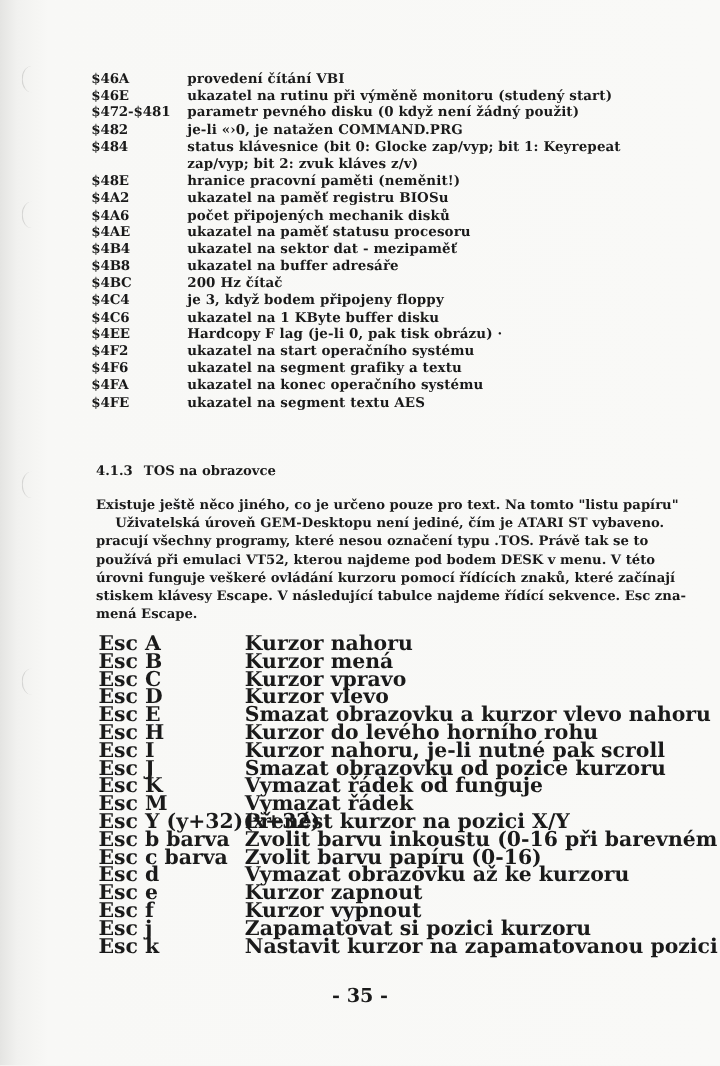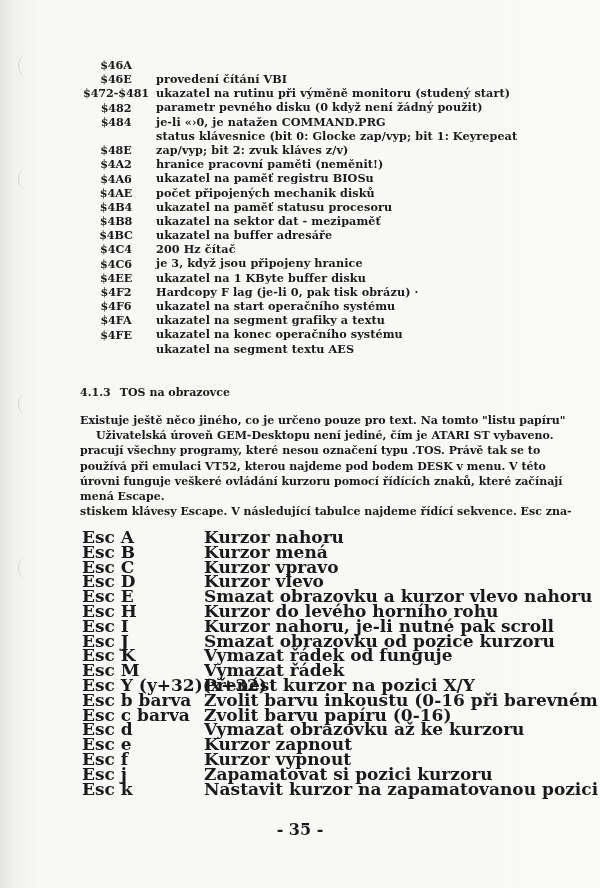--- a/index.html
+++ b/index.html
@@ -12,24 +12,24 @@
     }
     .page {
       position: absolute; left: 0; top: 0; width: 600px; height: 888px;
       background: linear-gradient(90deg, #e4e4e2 0px, #f1f1ef 14px, #f8f8f6 40px, #f9f9f7 100%);
     }
     .hole {
       position: absolute; left: 18px; width: 16px; height: 22px;
       border-left: 1.5px solid #c9c9c7; border-radius: 50%;
       opacity: 0.7;
     }
-    .reg-table { position: absolute; left: 76px; top: 58px; text-align: center; }
+    .reg-table { position: absolute; left: 76px; top: 58px; }
     .reg-row { display: flex; height: 14.2px; line-height: 14.2px; font-size: 11.2px; font-weight: bold; white-space: nowrap; }
     .reg-addr { width: 80px; letter-spacing: -0.1px; }
-    .reg-desc { letter-spacing: 0.1px; margin-top: 14px; }
+    .reg-desc { letter-spacing: 0.1px; }
     .section-heading { position: absolute; left: 80px; top: 386px; font-size: 11px; font-weight: bold; white-space: nowrap; }
     .section-heading .num { display: inline-block; width: 36px; }
     .para {
       position: absolute; left: 80px; top: 413px; width: 438px;
       font-size: 11px; font-weight: bold; line-height: 15.2px; text-align: justify;
     }
     .para .line { display: block; white-space: nowrap; text-align-last: justify; }
     .para .line.first { text-indent: 16px; }
     .para .line.last { text-align-last: left; }
     .esc-table { position: absolute; left: 82px; top: 530px; }
@@ -94,21 +94,21 @@
       <div class="reg-row">
         <span class="reg-addr">$4B8</span>
         <span class="reg-desc">ukazatel na buffer adresáře</span>
       </div>
       <div class="reg-row">
         <span class="reg-addr">$4BC</span>
         <span class="reg-desc">200 Hz čítač</span>
       </div>
       <div class="reg-row">
         <span class="reg-addr">$4C4</span>
-        <span class="reg-desc">je 3, když jsou připojeny hranice</span>
+        <span class="reg-desc">je 3, když bodem připojeny floppy</span>
       </div>
       <div class="reg-row">
         <span class="reg-addr">$4C6</span>
         <span class="reg-desc">ukazatel na 1 KByte buffer disku</span>
       </div>
       <div class="reg-row">
         <span class="reg-addr">$4EE</span>
         <span class="reg-desc">Hardcopy F lag (je-li 0, pak tisk obrázu) ·</span>
       </div>
       <div class="reg-row">
@@ -133,22 +133,22 @@
     <span class="num">4.1.3</span>
     <span>TOS na obrazovce</span>
   </div>
 
   <div class="para" id="para">
       <span class="line">Existuje ještě něco jiného, co je určeno pouze pro text. Na tomto "listu papíru"</span>
       <span class="line first">Uživatelská úroveň GEM-Desktopu není jediné, čím je ATARI ST vybaveno.</span>
       <span class="line">pracují všechny programy, které nesou označení typu .TOS. Právě tak se to</span>
       <span class="line">používá při emulaci VT52, kterou najdeme pod bodem DESK v menu. V této</span>
       <span class="line">úrovni funguje veškeré ovládání kurzoru pomocí řídících znaků, které začínají</span>
+      <span class="line">stiskem klávesy Escape. V následující tabulce najdeme řídící sekvence. Esc zna-</span>
       <span class="line last">mená Escape.</span>
-      <span class="line">stiskem klávesy Escape. V následující tabulce najdeme řídící sekvence. Esc zna-</span>
     </div>
 
   <div class="esc-table" id="esc-table">
       <div class="esc-row">
         <span class="esc-key">Esc A</span>
         <span>Kurzor nahoru</span>
       </div>
       <div class="esc-row">
         <span class="esc-key">Esc B</span>
         <span>Kurzor mená</span>

